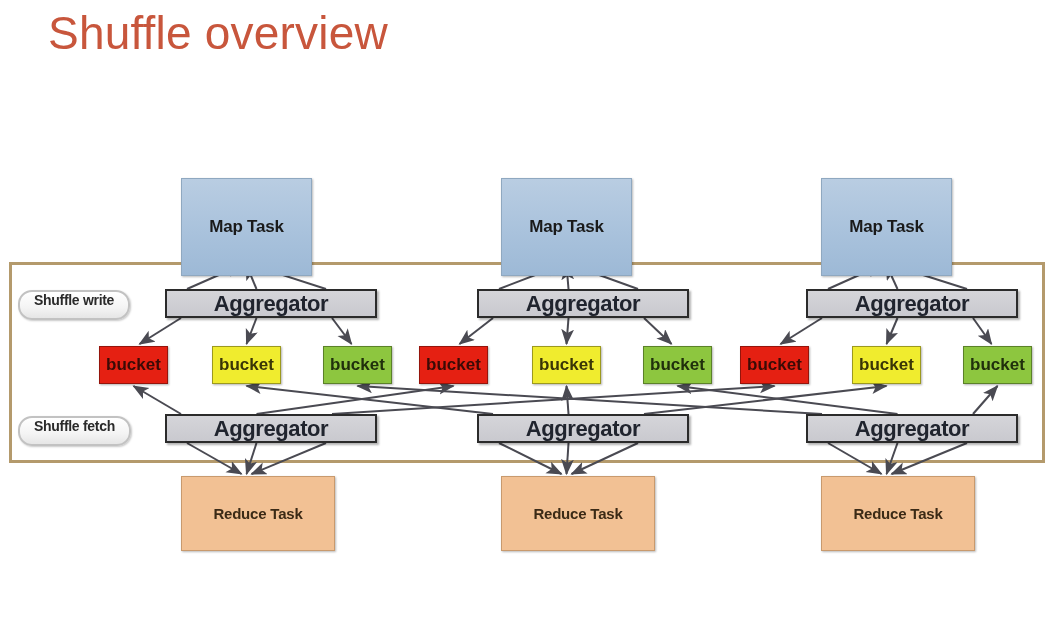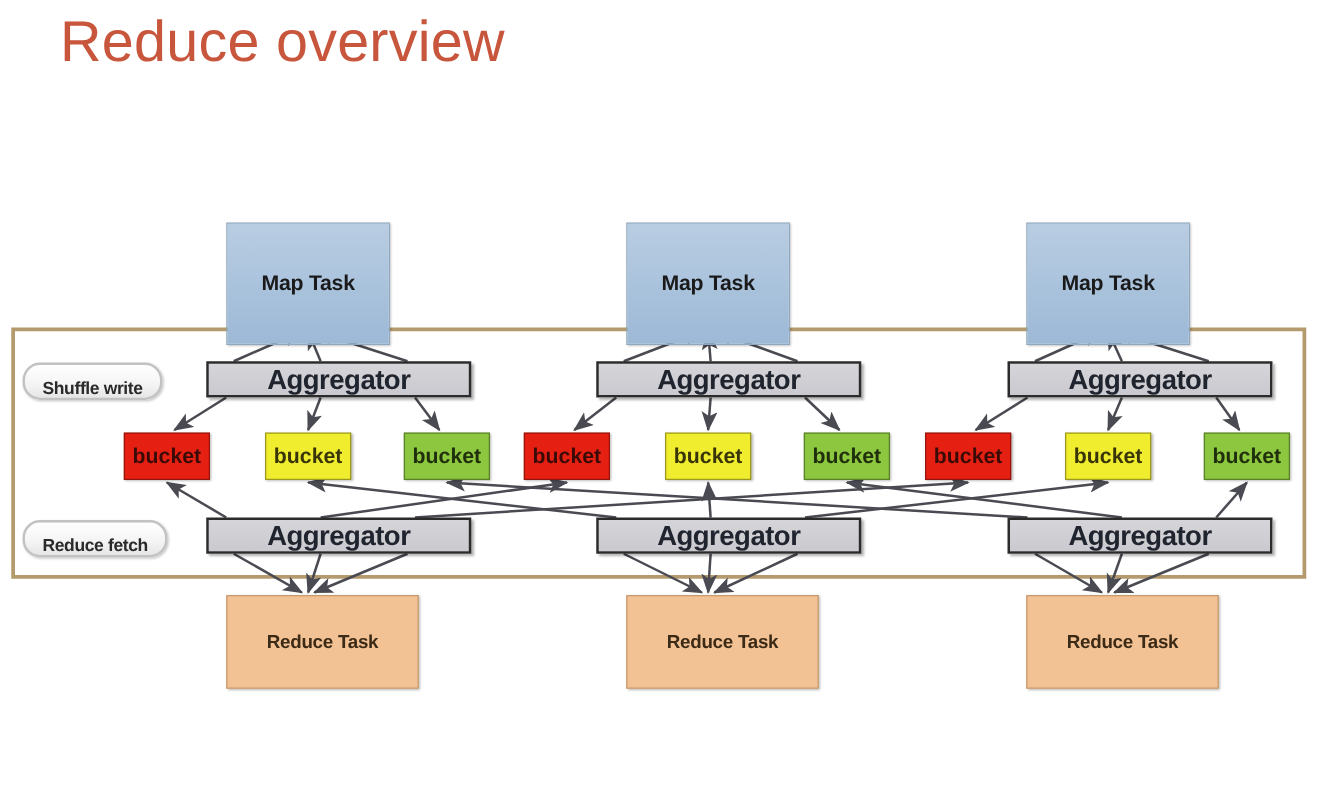--- a/index.html
+++ b/index.html
@@ -115,39 +115,39 @@
   }
   .bucket.red    { background: #e52012; color: #3a0b06; }
   .bucket.yellow { background: #f0ec2e; color: #3a3506; }
   .bucket.green  { background: #8dc63f; color: #20300c; }
 
   .pill {
     position: absolute;
     height: 26px;
     padding: 0 14px;
     display: flex;
-    align-items: flex-end;
+    align-items: flex-start;
     justify-content: center;
     background: linear-gradient(to bottom, #ffffff 0%, #f4f4f4 60%, #e6e6e6 100%);
     border: 2px solid #c2c2c2;
     border-radius: 14px;
     box-shadow: 1px 1px 2px rgba(0,0,0,0.22);
     font-size: 14px;
     font-weight: bold;
     color: #2a2a2a;
     letter-spacing: -0.3px;
     white-space: nowrap;
   }
 </style>
 </head>
 <body>
 
 <div id="diagram">
 
-  <div id="slide-title">Reduce overview</div>
+  <div id="slide-title">Shuffle overview</div>
 
   <div id="shuffle-frame" style="left: 9px; top: 262px; width: 1036px; height: 201px; border-color: rgb(180, 154, 108);"></div>
 
   <svg id="edge-layer" viewBox="0 0 1060 642" xmlns="http://www.w3.org/2000/svg">
     <defs>
       <marker id="ah" markerWidth="9" markerHeight="9" refX="7.4" refY="3.2" orient="auto" markerUnits="strokeWidth">
         <path d="M0,0 L8,3.2 L0,6.4 L1.9,3.2 z" fill="#4a4a52"></path>
       </marker>
     </defs>
     <g id="edges" stroke="#4a4a52" stroke-width="2" fill="none" marker-end="url(#ah)">
@@ -197,21 +197,21 @@
       <span>Map Task</span>
     </div>
   <div class="node map-task" id="mt2" style="left: 821px; top: 178px;">
       <span>Map Task</span>
     </div>
 
   <div class="pill" id="pill0" style="left: 18px; top: 290px;">
       <span>Shuffle write</span>
     </div>
   <div class="pill" id="pill1" style="left: 18px; top: 416px;">
-      <span>Reduce fetch</span>
+      <span>Shuffle fetch</span>
     </div>
 
   <div class="node aggregator" id="wa0" style="left: 165px; top: 289px;">
       <span>Aggregator</span>
     </div>
   <div class="node aggregator" id="wa1" style="left: 477px; top: 289px;">
       <span>Aggregator</span>
     </div>
   <div class="node aggregator" id="wa2" style="left: 806px; top: 289px;">
       <span>Aggregator</span>

